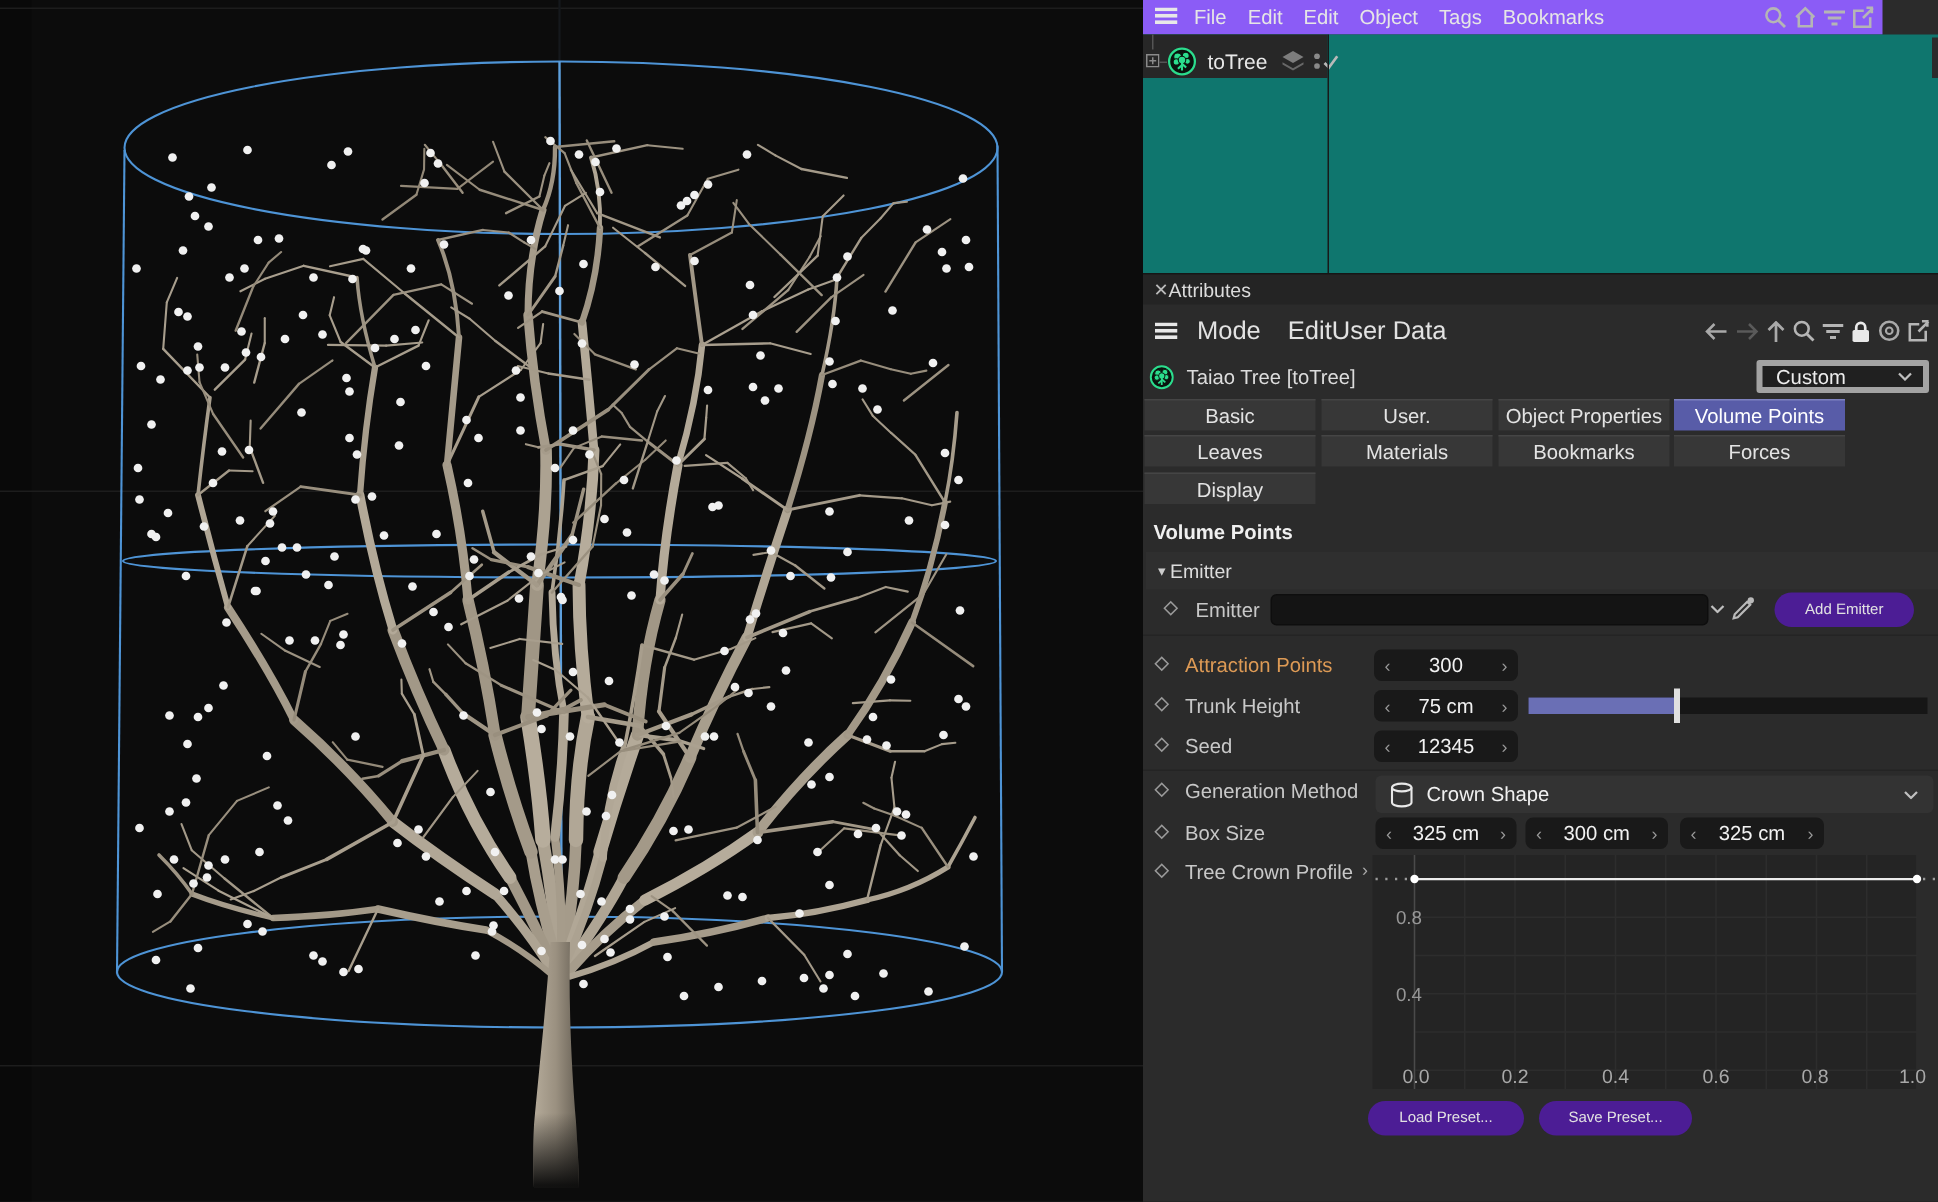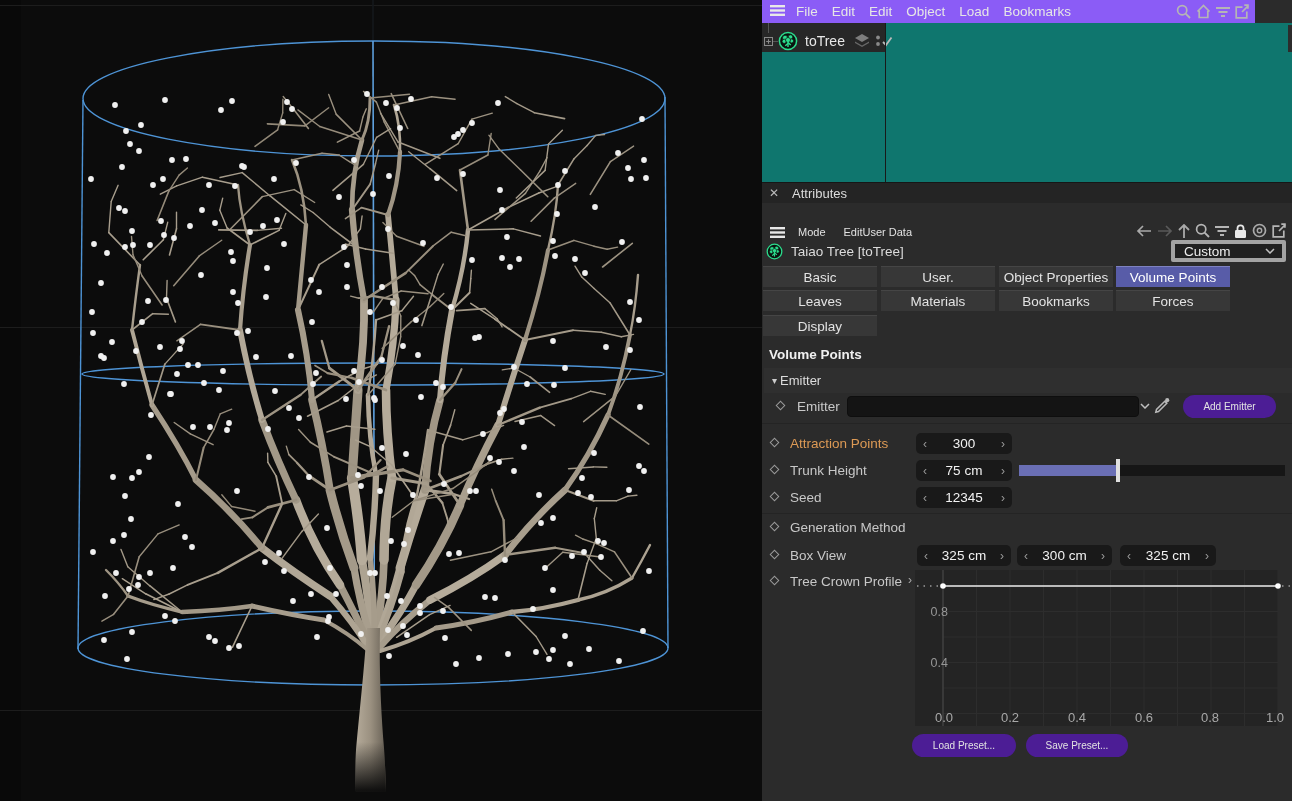--- a/index.html
+++ b/index.html
@@ -5,21 +5,21 @@
 font-family:"Liberation Sans",sans-serif;-webkit-font-smoothing:antialiased}
 .abs{position:absolute}
 #viewport{left:0;top:0;width:762px;height:801px;background:#0c0c0c}
 #panel{left:762px;top:0;width:530px;height:801px;background:#2b2b2b;color:#ddd}
 #menubar{left:0;top:0;width:493px;height:23px;background:#8b5cf6;display:flex;align-items:center;font-size:13.5px;color:#e6e6e6}
 #menubar .mi{padding:0 7px}
 #objmgr{left:0;top:23px;width:570px;height:159px;background:#0f766e}
 #objrow{left:0;top:0;width:530px;height:29px;display:flex;align-items:center;padding-top:7px}
 #objdiv{left:123px;top:0;width:1px;height:159px;background:#191919}
 #attrbar{left:0;top:182px;width:530px;height:21px;background:#242424;border-top:1px solid #161616;display:flex;align-items:center;font-size:13px;color:#dcdcdc}
-#toolbar{left:0;top:203px;width:530px;height:35px;display:flex;align-items:flex-end;font-size:11px;color:#e2e2e2}
+#toolbar{left:0;top:203px;width:530px;height:35px;display:flex;align-items:center;font-size:17px;color:#e2e2e2}
 #objline{left:0;top:238px;width:530px;height:26px;display:flex;align-items:center;font-size:13.5px;color:#dcdcdc}
 .tab{position:absolute;width:114px;height:21px;background:#373737;color:#e3e3e3;border-top:1px solid #454545;
 font-size:13.5px;display:flex;align-items:center;justify-content:center}
 .tab.on{background:#585ca8;color:#fff;border-top-color:#7e82c0}
 .hd{position:absolute;font-weight:bold;font-size:13.5px;color:#f0f0f0}
 .grpbar{position:absolute;background:#2f2f2f;display:flex;align-items:center;font-size:13px;color:#ddd}
 .lbl{position:absolute;font-size:13.5px;color:#c8c8c8;white-space:nowrap}
 .lblo{color:#dd9a55}
 .spin{position:absolute;height:21px;background:#191919;border-radius:5px;color:#f2f2f2;
 font-size:13.5px;display:flex;align-items:center;justify-content:space-between;padding:0 7px}
@@ -702,21 +702,21 @@
           <g fill="#e8e8e8">
             <rect y="0" width="15" height="2.4"></rect>
             <rect y="4.3" width="15" height="2.4"></rect>
             <rect y="8.6" width="15" height="2.4"></rect>
           </g>
         </svg></span>
     <span class="mi" style="margin-left:4px">File</span>
       <span class="mi">Edit</span>
       <span class="mi">Edit</span>
       <span class="mi">Object</span>
-      <span class="mi">Load</span>
+      <span class="mi">Tags</span>
       <span class="mi">Bookmarks</span>
     <div style="display:flex;align-items:center;gap:5px;margin-left:auto;margin-right:5px">
 <svg width="15" height="15" viewBox="0 0 15 15" style="">
           <circle cx="6.2" cy="6.2" r="4.6" fill="none" stroke="#b5b5b5" stroke-width="1.7"></circle>
           <line x1="9.6" y1="9.6" x2="14" y2="14" stroke="#b5b5b5" stroke-width="1.9"></line>
         </svg>
         <svg width="15" height="15" viewBox="0 0 15 15" style="">
           <path d="M1.5 7.5 L7.5 1.5 L13.5 7.5 M3.2 6.8 V13.5 H11.8 V6.8" fill="none" stroke="#b5b5b5" stroke-width="1.7"></path>
         </svg>
         <svg width="14" height="14" viewBox="0 0 14 14" style="">
@@ -774,21 +774,21 @@
             <circle cx="3" cy="3.5" r="1.9" fill="#8a8a8a"></circle>
             <circle cx="3" cy="10" r="1.9" fill="#8a8a8a"></circle>
             <path d="M8 8 L11 11 L16.5 3.5" fill="none" stroke="#b9b9b9" stroke-width="1.8"></path>
           </svg>
         </span>
     </div>
     <div id="objdiv" class="abs"></div>
   </div>
   <div id="attrbar" class="abs">
       <span style="margin-left:7px;color:#bbb;font-size:12px">✕</span>
-      <span style="margin-left:13px">Attributes</span>
+      <span style="">Attributes</span>
     </div>
   <div id="toolbar" class="abs">
       <span style="margin-left:8px;display:flex">
         <svg width="15" height="11" viewBox="0 0 15 11" style="">
           <g fill="#e8e8e8">
             <rect y="0" width="15" height="2.4"></rect>
             <rect y="4.3" width="15" height="2.4"></rect>
             <rect y="8.6" width="15" height="2.4"></rect>
           </g>
         </svg>
@@ -913,22 +913,36 @@
   <div class="lbl" style="left:28px;top:490px">Seed</div>
   <div class="spin" style="left:154px;top:487px;width:96px">
       <span class="ar">‹</span>
       <span>12345</span>
       <span class="ar">›</span>
     </div>
   <div class="sep" style="top:513px"></div>
 
   <div class="diam" style="left:9px;top:523px"></div>
   <div class="lbl" style="left:28px;top:520px">Generation Method</div>
+  <div class="abs" style="left:155px;top:517px;width:372px;height:25px;background:#333333;border-radius:4px;display:flex;align-items:center">
+    <span style="margin-left:9px;display:flex">
+        <svg width="17" height="18" viewBox="0 0 17 18" style="">
+          <ellipse cx="8.5" cy="4" rx="6.5" ry="2.6" fill="none" stroke="#e8e8e8" stroke-width="1.4"></ellipse>
+          <path d="M2 4 V14 a6.5 2.6 0 0 0 13 0 V4" fill="none" stroke="#e8e8e8" stroke-width="1.4"></path>
+        </svg>
+      </span>
+    <span style="margin-left:8px;font-size:13.5px;color:#f0f0f0">Crown Shape</span>
+    <span style="margin-left:auto;margin-right:10px;display:flex">
+        <svg width="10" height="6" viewBox="0 0 10 6" style="">
+          <path d="M1 1 L5 5 L9 1" fill="none" stroke="#c0c0c0" stroke-width="1.5"></path>
+        </svg>
+      </span>
+  </div>
   <div class="diam" style="left:9px;top:551px"></div>
-  <div class="lbl" style="left:28px;top:548px">Box View</div>
+  <div class="lbl" style="left:28px;top:548px">Box Size</div>
   <div class="spin" style="left:155px;top:545px;width:94px">
       <span class="ar">‹</span>
       <span>325 cm</span>
       <span class="ar">›</span>
     </div>
     <div class="spin" style="left:255px;top:545px;width:95px">
       <span class="ar">‹</span>
       <span>300 cm</span>
       <span class="ar">›</span>
     </div>

